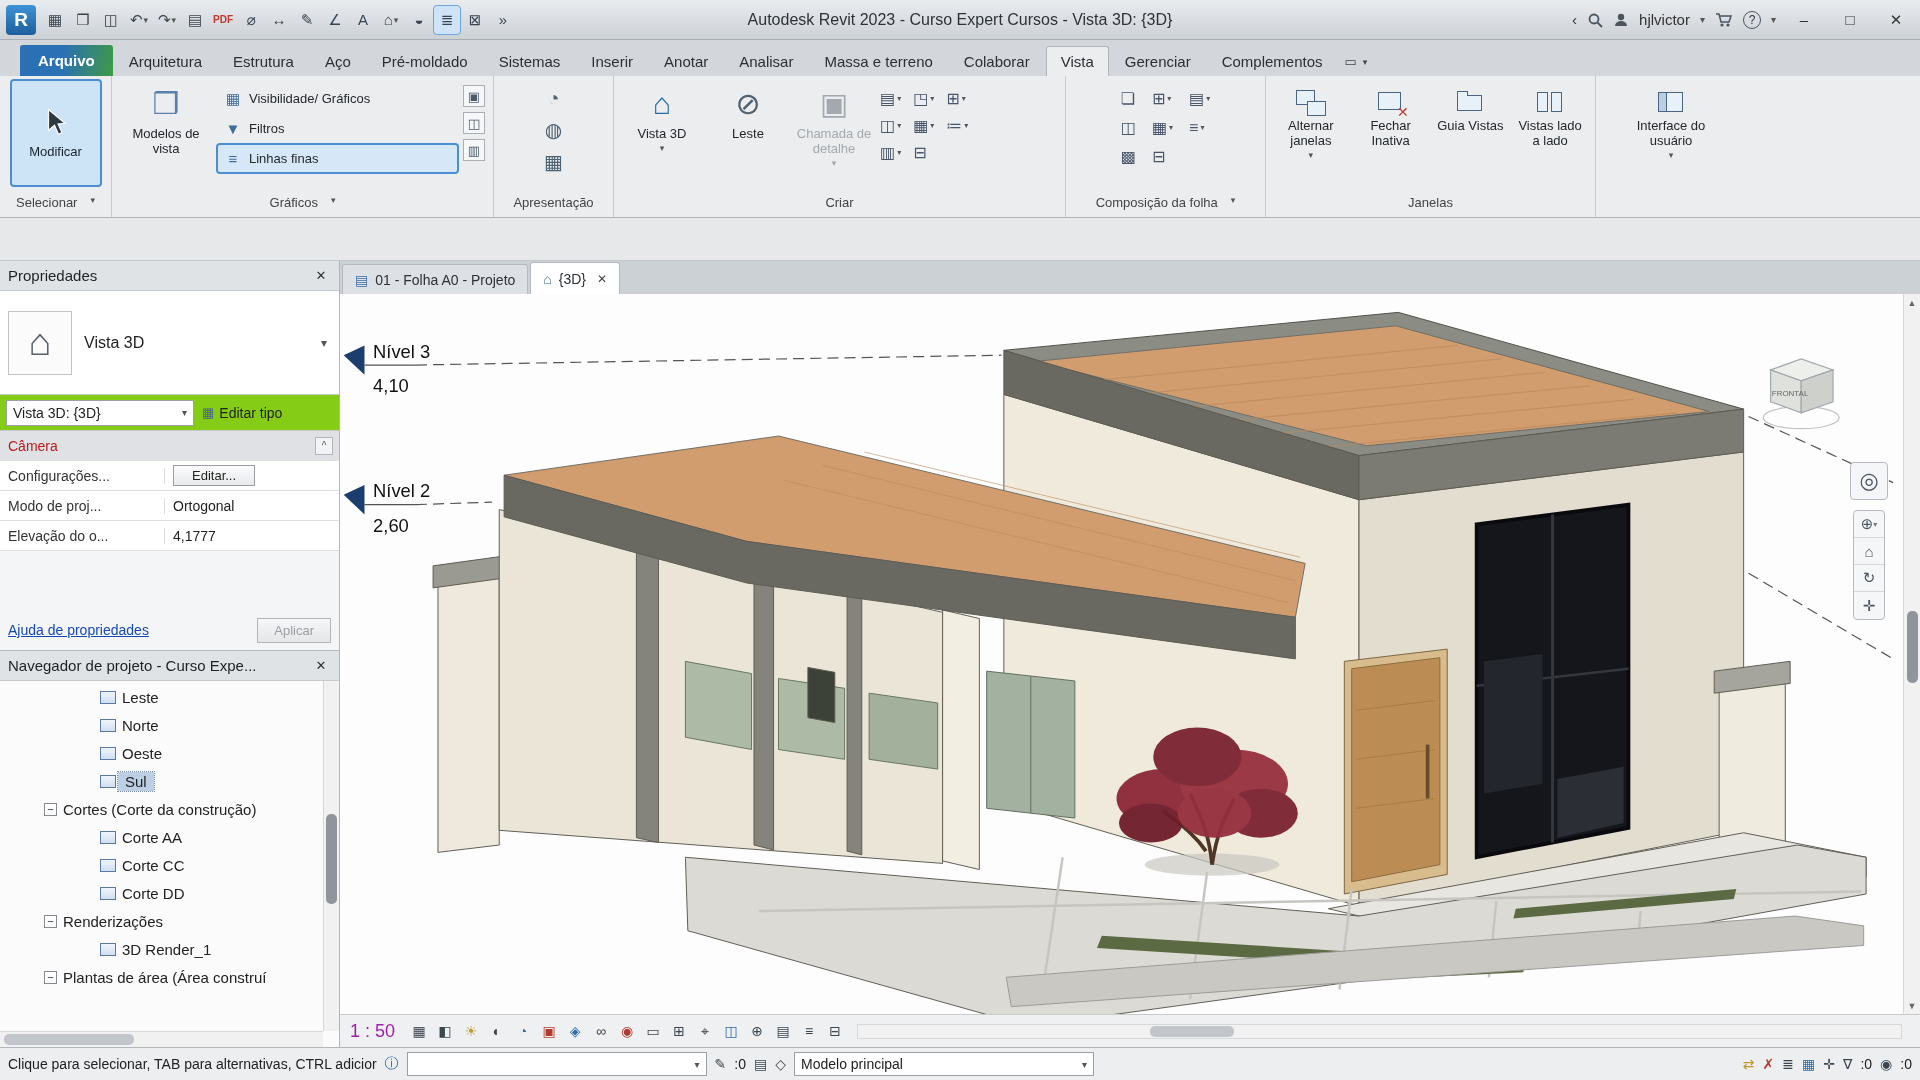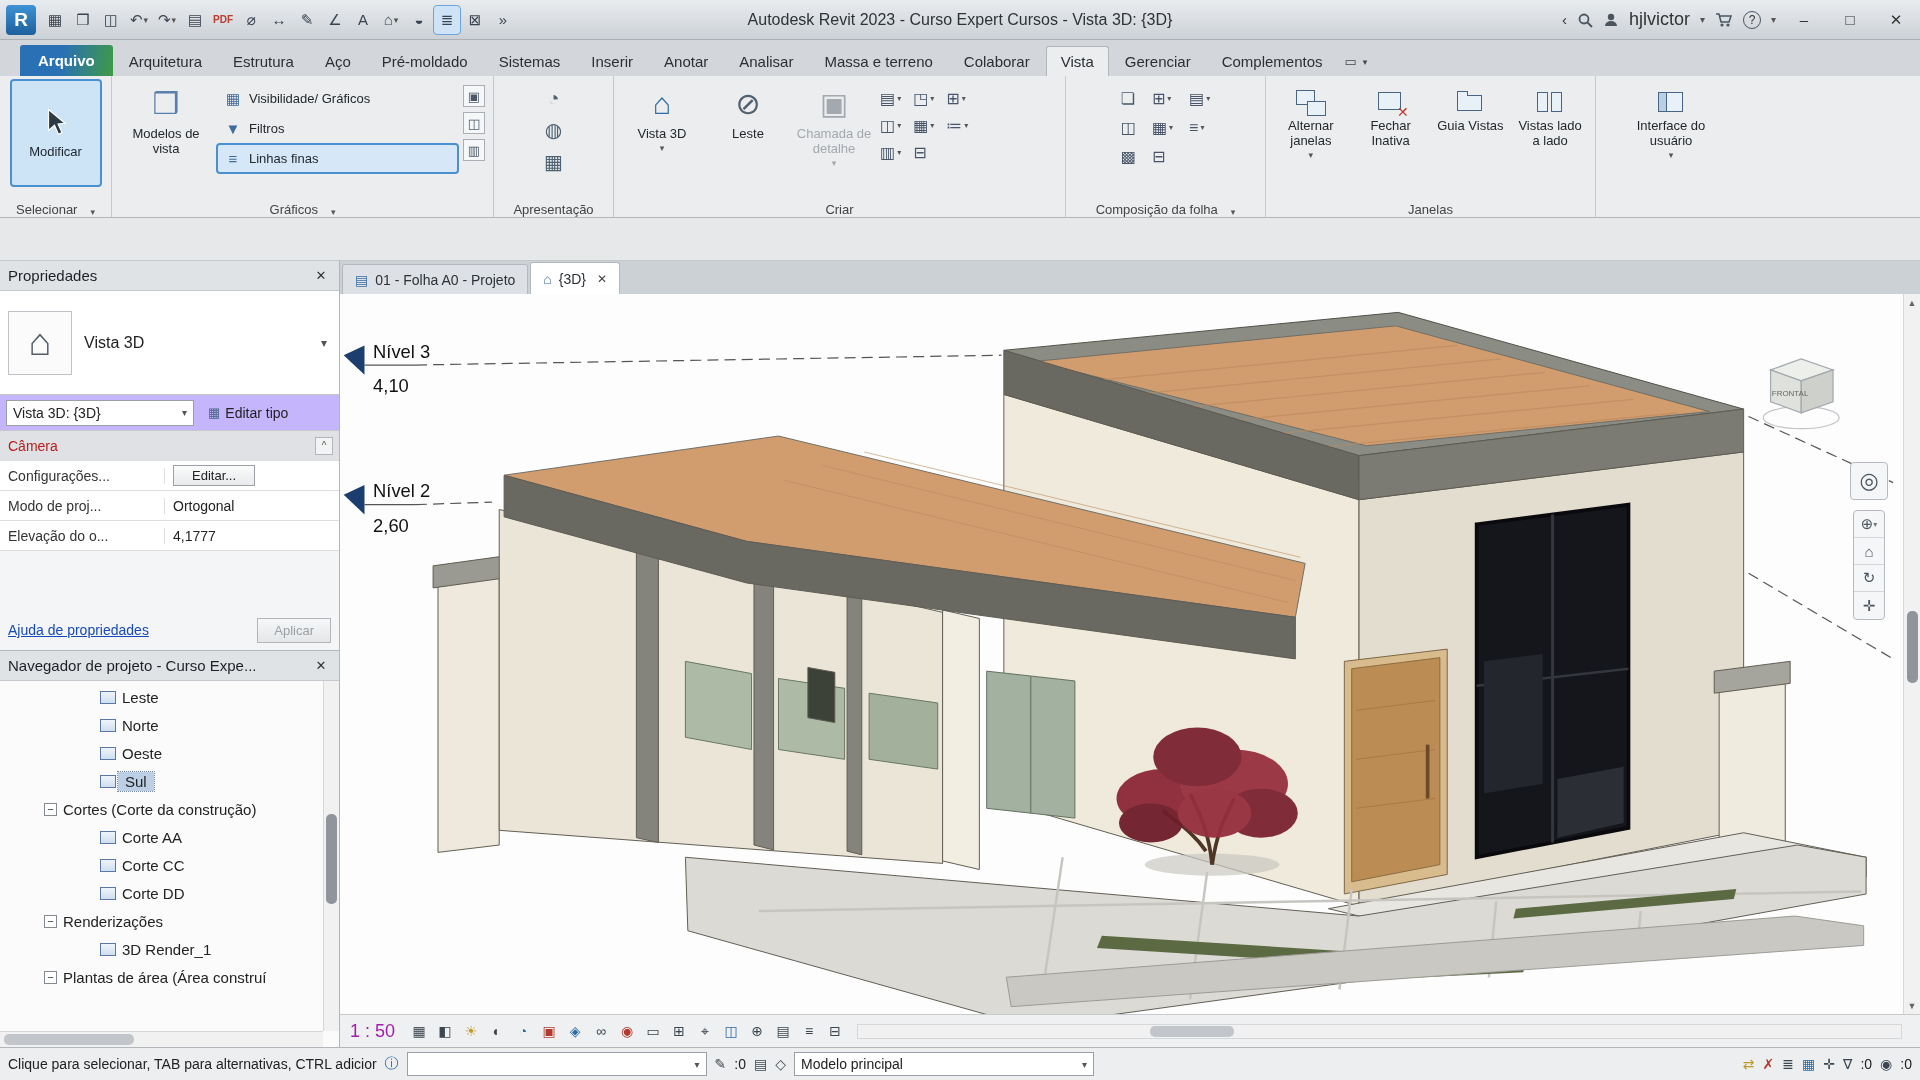--- a/index.html
+++ b/index.html
@@ -14,38 +14,38 @@
  color:#fff;font-weight:bold;font-size:19px;display:flex;align-items:center;justify-content:center;margin-right:4px}
 .qat-btn{min-width:26px;height:28px;display:flex;align-items:center;justify-content:center;
  padding:0 3px;border-radius:3px;color:#3a4450;font-size:15px}
 .qat-btn.active{background:#cfe3f7;outline:1px solid #6ca6dd}
 .qat-btn.pdf .qglyph{color:#c0392b;font-weight:bold;font-size:10px;letter-spacing:0}
 .qdd{display:none;font-size:9px;color:#555;margin-left:1px}
 .qdd.show{display:inline}
 .title-text{position:absolute;left:50%;top:0;transform:translateX(-50%);height:40px;
  display:flex;align-items:center;font-size:16px;color:#2e3338;white-space:nowrap}
 .title-right{margin-left:auto;display:flex;align-items:center;gap:10px;color:#333;font-size:15px}
-.user-name{font-size:18px}
+.user-name{font-size:15px}
 .tchip{display:flex;align-items:center;gap:3px}
 .winbtn{width:36px;height:30px;display:flex;align-items:center;justify-content:center;font-size:15px;color:#333}
 
 
 #tabrow{position:absolute;left:0;top:40px;width:1920px;height:36px;background:#d3d7db;
  display:flex;align-items:flex-end;padding-left:20px;z-index:35}
 .rtab{padding:6px 15px;font-size:15px;color:#2c2f33;border-radius:3px 3px 0 0;margin-right:1px;white-space:nowrap}
 .rtab.file{background:linear-gradient(100deg,#2a70b5 0%,#2a70b5 45%,#3f9a45 100%);color:#fff;font-weight:bold;padding:7px 18px}
 .rtab.active{background:#ebedef;border:1px solid #b2b6ba;border-bottom:none;padding:6px 14px}
 .tabrow-extra{margin-left:6px;display:flex;align-items:center;gap:6px;color:#444;font-size:13px;padding-bottom:7px}
 
 
 #ribbon{position:absolute;left:0;top:76px;width:1920px;height:142px;background:#ebedef;
  border-bottom:1px solid #b2b6ba;display:flex;z-index:30}
 .rpanel{display:flex;flex-direction:column;border-right:1px solid #c6cace}
 .rbody{flex:1;display:flex;align-items:flex-start;padding:5px 8px;gap:6px}
-.rlabel{height:22px;display:flex;align-items:flex-end;justify-content:center;gap:13px;
+.rlabel{height:22px;display:flex;align-items:flex-start;justify-content:center;gap:13px;
  font-size:13px;color:#444}
 .rlabel .caret{font-size:9px;color:#555}
 .bigbtn{width:80px;min-height:106px;display:flex;flex-direction:column;align-items:center;
  padding-top:5px;border-radius:3px;text-align:center}
 .bigbtn .bicon{font-size:30px;line-height:36px;height:40px;color:#50626f}
 .bigbtn.accent .bicon{color:#2e6da4}
 .bigbtn .blabel{font-size:13px;line-height:15px;color:#24282c;max-width:78px}
 .bigbtn .bdd{display:none;font-size:9px;color:#555;margin-top:2px}
 .bigbtn .bdd.show{display:block}
 .bigbtn.disabled .bicon,.bigbtn.disabled .blabel,.bigbtn.disabled .bdd{color:#a3a9af}
@@ -90,21 +90,21 @@
  border-right:1px solid #b2b6ba;z-index:20;overflow:hidden}
 .panelhead{height:30px;display:flex;align-items:center;padding:0 8px;font-size:15px;color:#1d2125;
  background:#e0e3e6;border-bottom:1px solid #c6cace}
 .panelhead .x{margin-left:auto;font-size:13px;color:#333;width:20px;text-align:center}
 #props{height:390px;display:flex;flex-direction:column;background:#f4f5f6;border-bottom:1px solid #b2b6ba}
 .pselector{height:104px;background:#fff;border-bottom:1px solid #c6cace;display:flex;align-items:center;padding:8px;gap:12px}
 .pselicon{width:64px;height:64px;border:1px solid #c0c4c8;background:#fbfbfb;display:flex;
  align-items:center;justify-content:center;font-size:38px;color:#56606a}
 .psellabel{font-size:16px;color:#222}
 .pseldd{margin-left:auto;color:#555;font-size:12px;padding-right:4px}
-.ptyperow{height:36px;display:flex;align-items:center;gap:8px;padding:0 6px;background:#c4b5fd;border-bottom:1px solid #c6cace}
+.ptyperow{height:36px;display:flex;align-items:center;gap:2px;padding:0 6px;background:#84cc16;border-bottom:1px solid #c6cace}
 .ptypebox{width:188px;height:26px;border:1px solid #9aa0a6;background:#fff;display:flex;align-items:center;
  padding:0 6px;font-size:14px;gap:4px}
 .ptypebox .dd{margin-left:auto;font-size:10px;color:#555}
 .edittype{display:flex;align-items:center;gap:5px;font-size:14px;color:#222;padding:3px 6px}
 .edittype .ei{font-size:13px;color:#4a6584}
 .pgrid{background:#fff}
 .prow{display:flex;height:30px;border-bottom:1px solid #dcdee0;align-items:center;font-size:14px}
 .plabel{width:165px;padding-left:8px;color:#333;border-right:1px solid #dcdee0;overflow:hidden;white-space:nowrap}
 .plabel.dim{color:#9aa0a6}
 .pval{flex:1;display:flex;align-items:center;padding-left:8px;color:#222}

